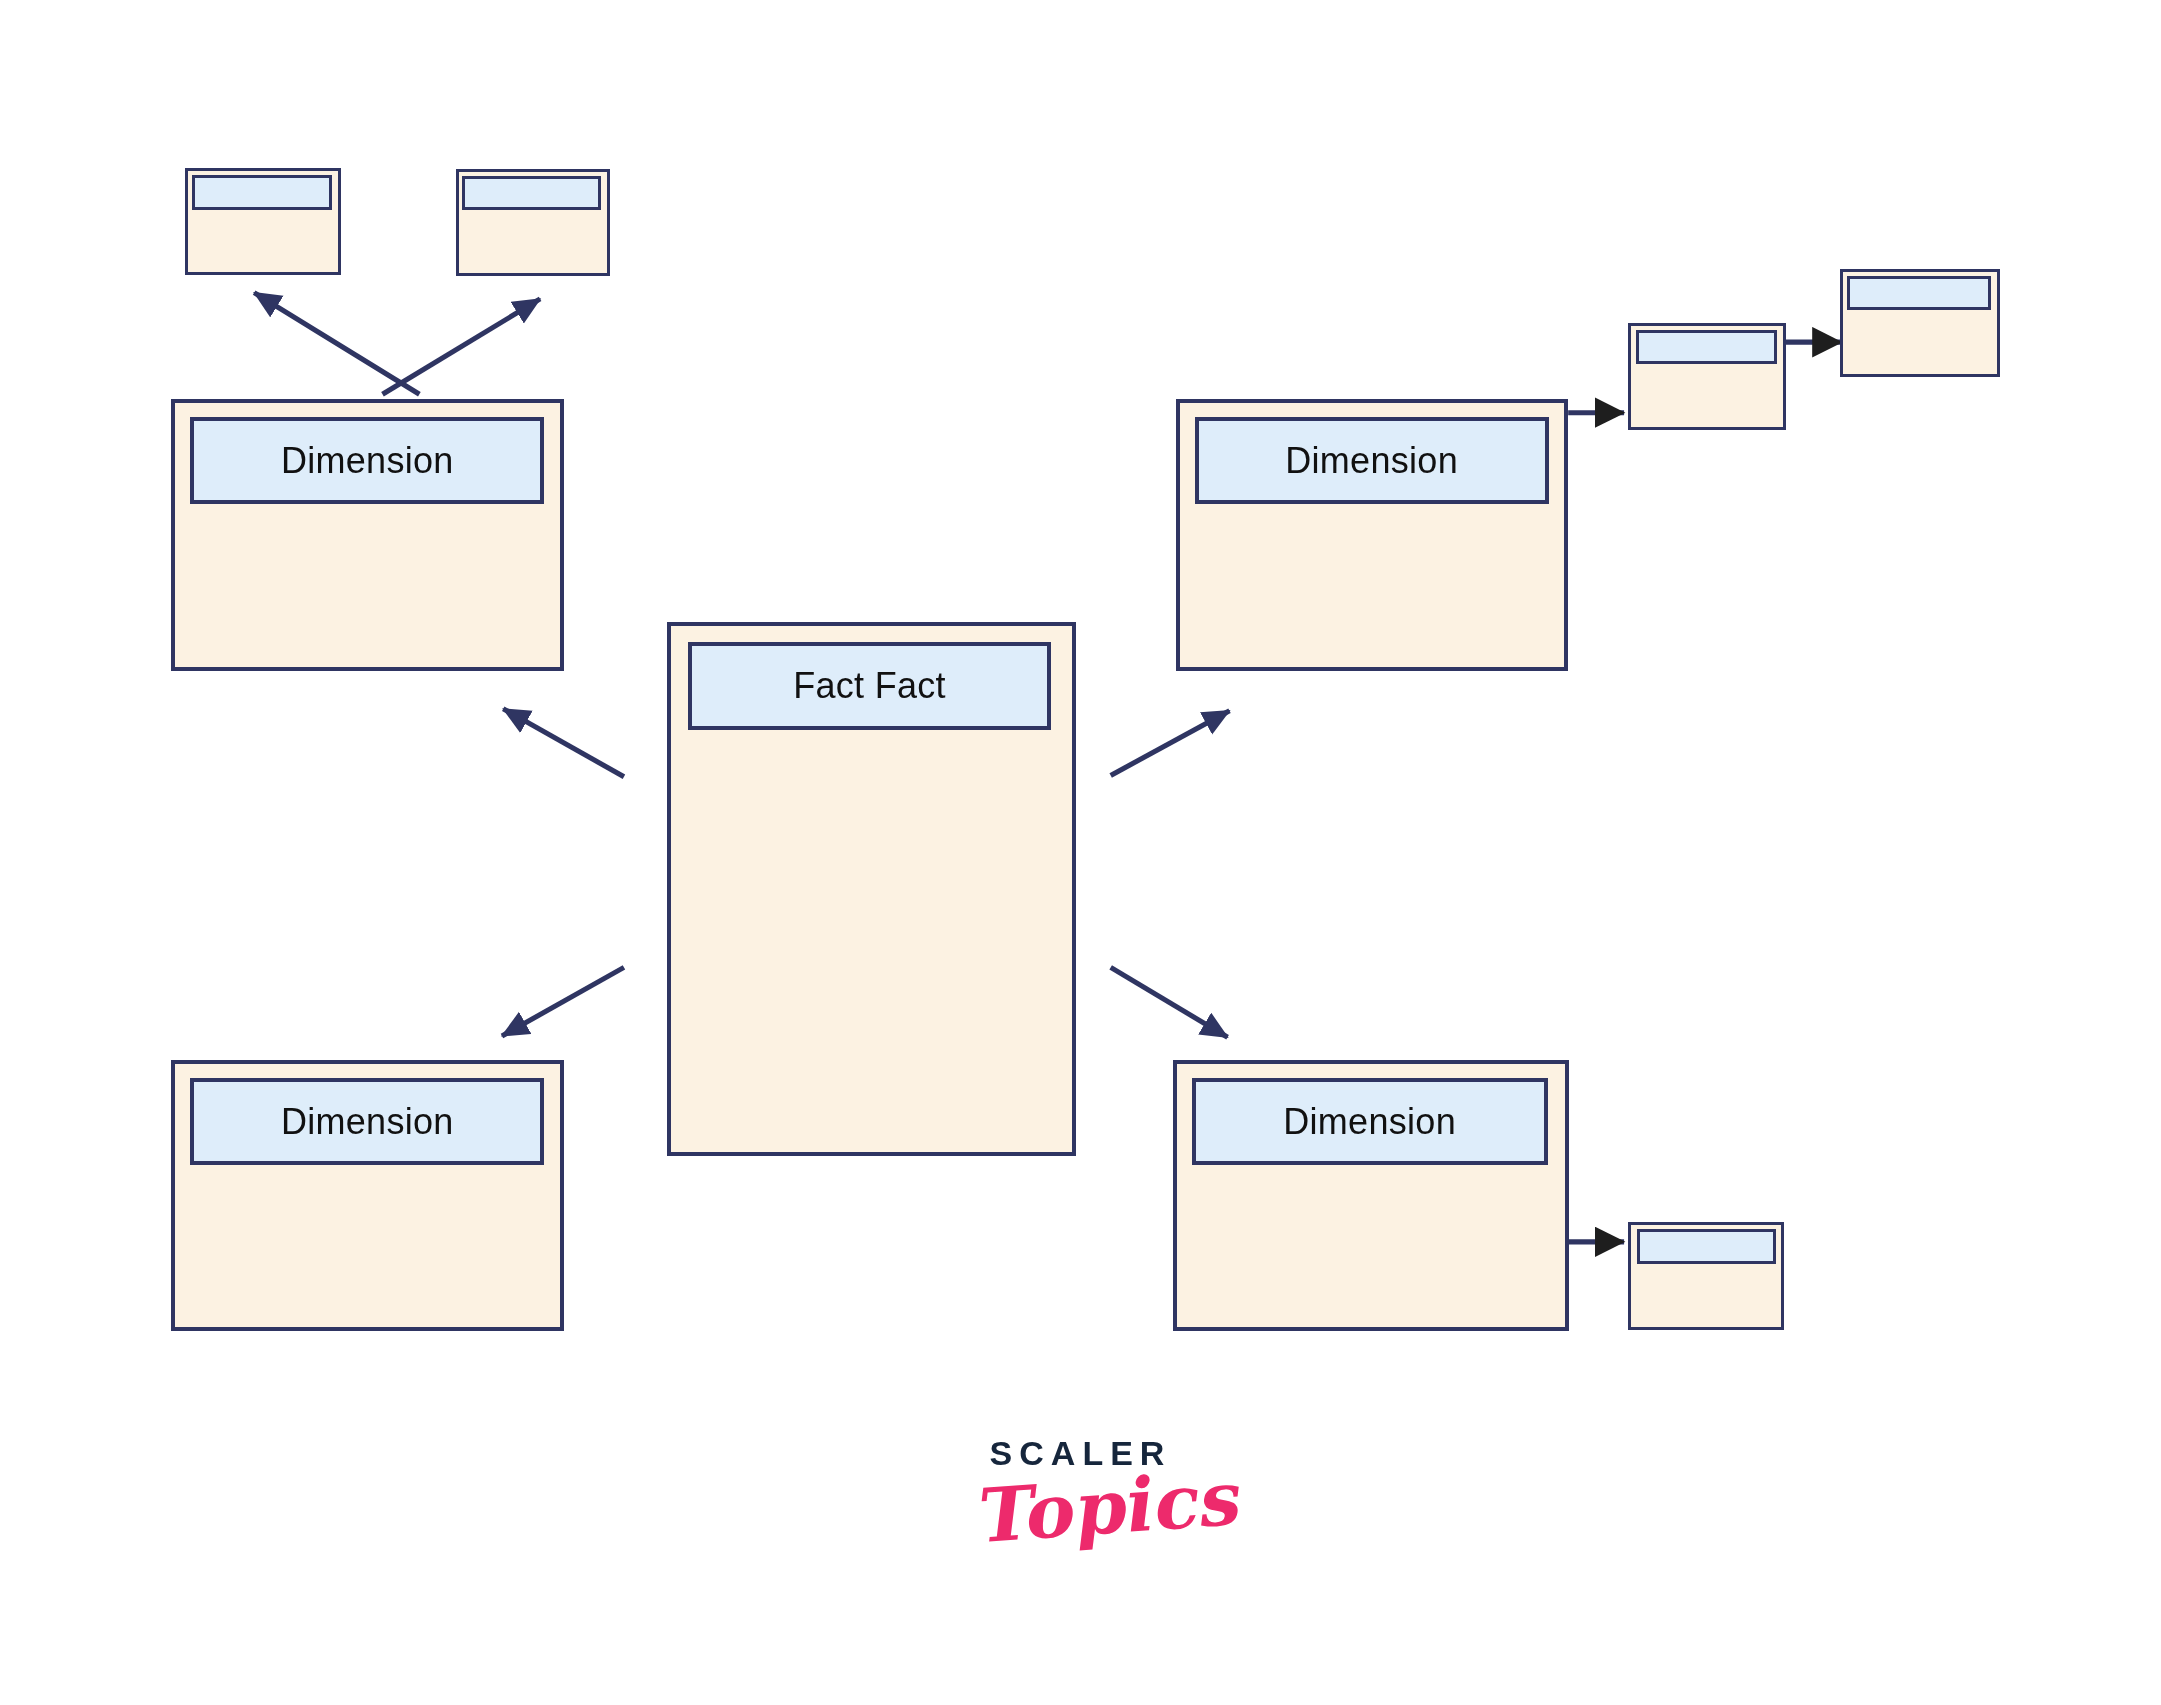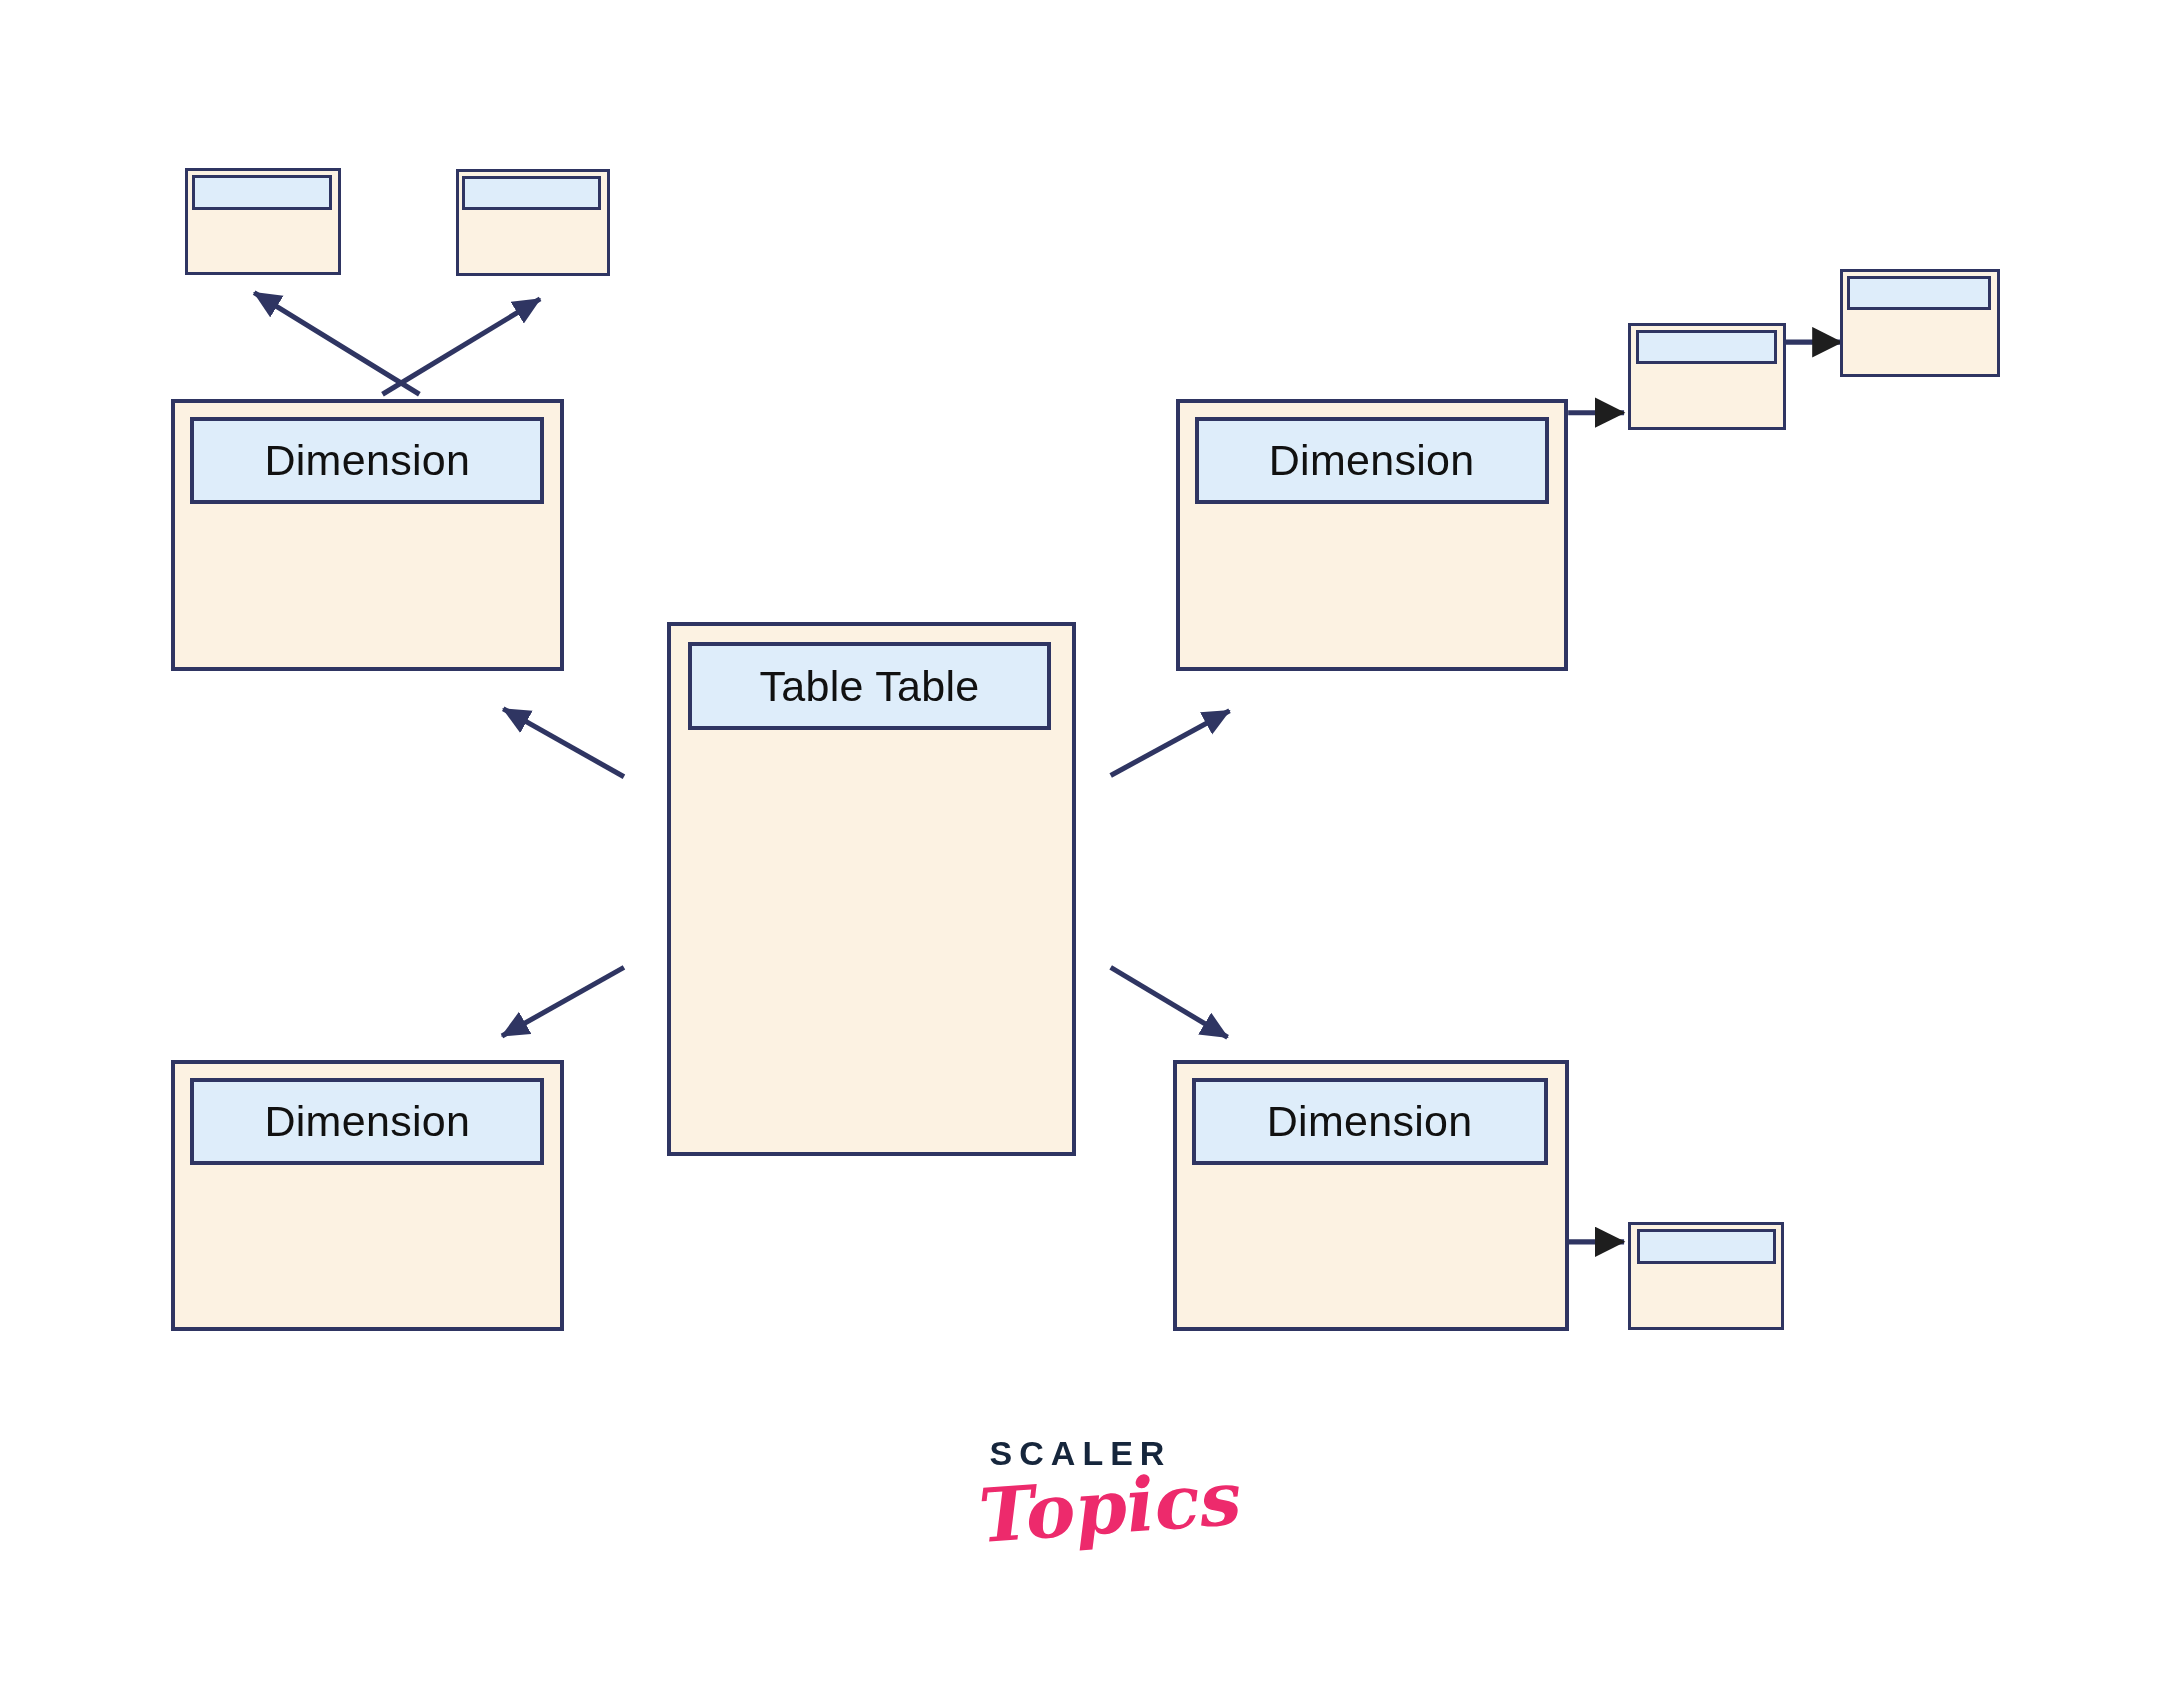--- a/index.html
+++ b/index.html
@@ -30,21 +30,21 @@
   .box.small{border-width:3.8px;}
   .hdr{
     position:absolute;
     background:var(--header-fill);
     border:4.4px solid var(--border-navy);
     box-sizing:border-box;
     display:flex;align-items:center;justify-content:center;
   }
   .box.small .hdr{border-width:3.2px;}
   .hdr span{
-    font-size:43px;
+    font-size:36px;
     color:var(--label-color);
     letter-spacing:0.3px;
     white-space:nowrap;
   }
   .logo{position:absolute;left:979px;top:1434px;width:203px;text-align:center;}
   .logo-top{
     font-size:34px;
     font-weight:700;
     letter-spacing:7px;
     color:var(--logo-navy);
@@ -84,21 +84,21 @@
     <line x1="982" y1="1522" x2="790" y2="1630" style="stroke:var(--arrow-navy,#2F3562)" stroke-width="8" marker-end="url(#navyHead)"></line>
     <line x1="1748" y1="1522" x2="1932" y2="1632" style="stroke:var(--arrow-navy,#2F3562)" stroke-width="8" marker-end="url(#navyHead)"></line>
 
     <line x1="2468" y1="649" x2="2556" y2="649" style="stroke:var(--arrow-navy,#2F3562)" stroke-width="8" marker-end="url(#blackHead)"></line>
     <line x1="2810" y1="538" x2="2898" y2="538" style="stroke:var(--arrow-navy,#2F3562)" stroke-width="8" marker-end="url(#blackHead)"></line>
     <line x1="2468" y1="1954" x2="2556" y2="1954" style="stroke:var(--arrow-navy,#2F3562)" stroke-width="8" marker-end="url(#blackHead)"></line>
   </svg>
 
   <div class="box" style="left:667px;top:622px;width:409px;height:534px">
     <div class="hdr" style="left:17px;top:16px;width:363px;height:88px">
-      <span>Table Table</span>
+      <span>Fact Fact</span>
     </div>
   </div>
 
   <div class="box" style="left:171px;top:399px;width:393px;height:272px">
     <div class="hdr" style="left:15.3px;top:14px;width:354px;height:87px">
       <span>Dimension</span>
     </div>
   </div>
 
   <div class="box" style="left:1176px;top:399px;width:392px;height:272px">

